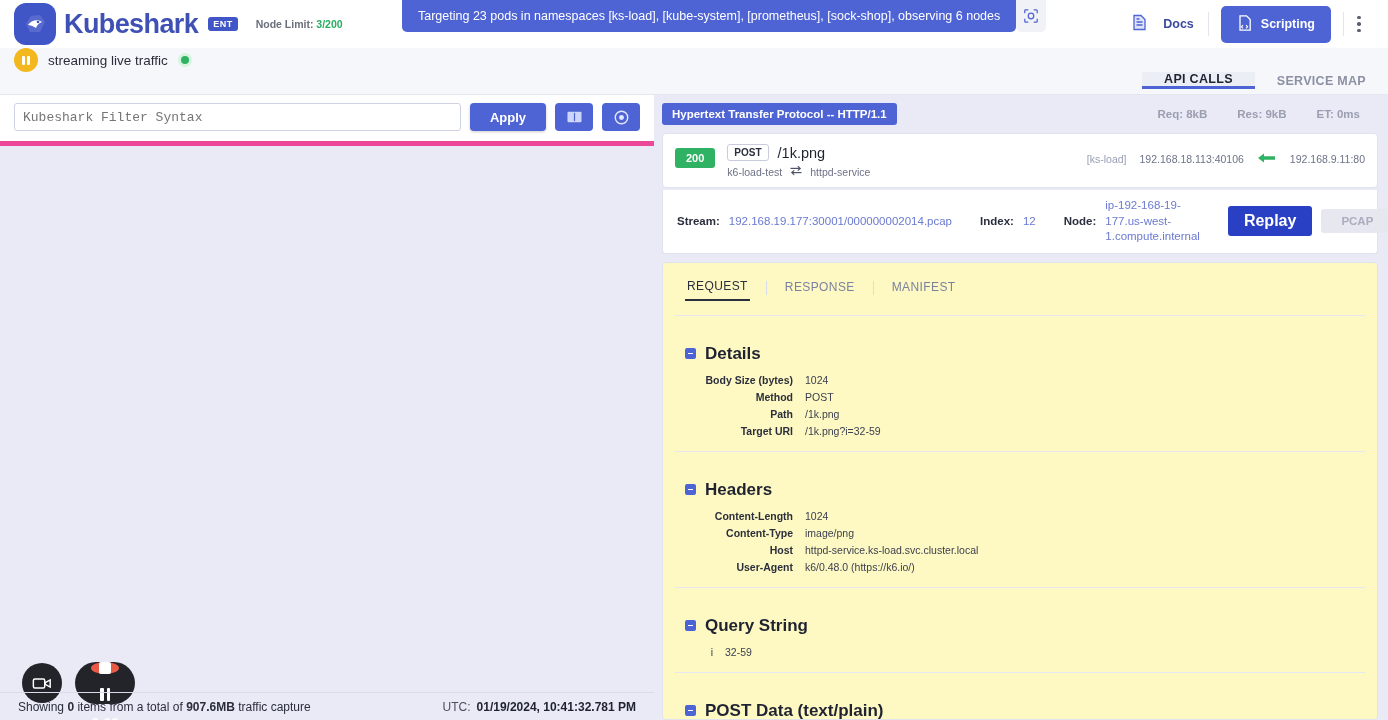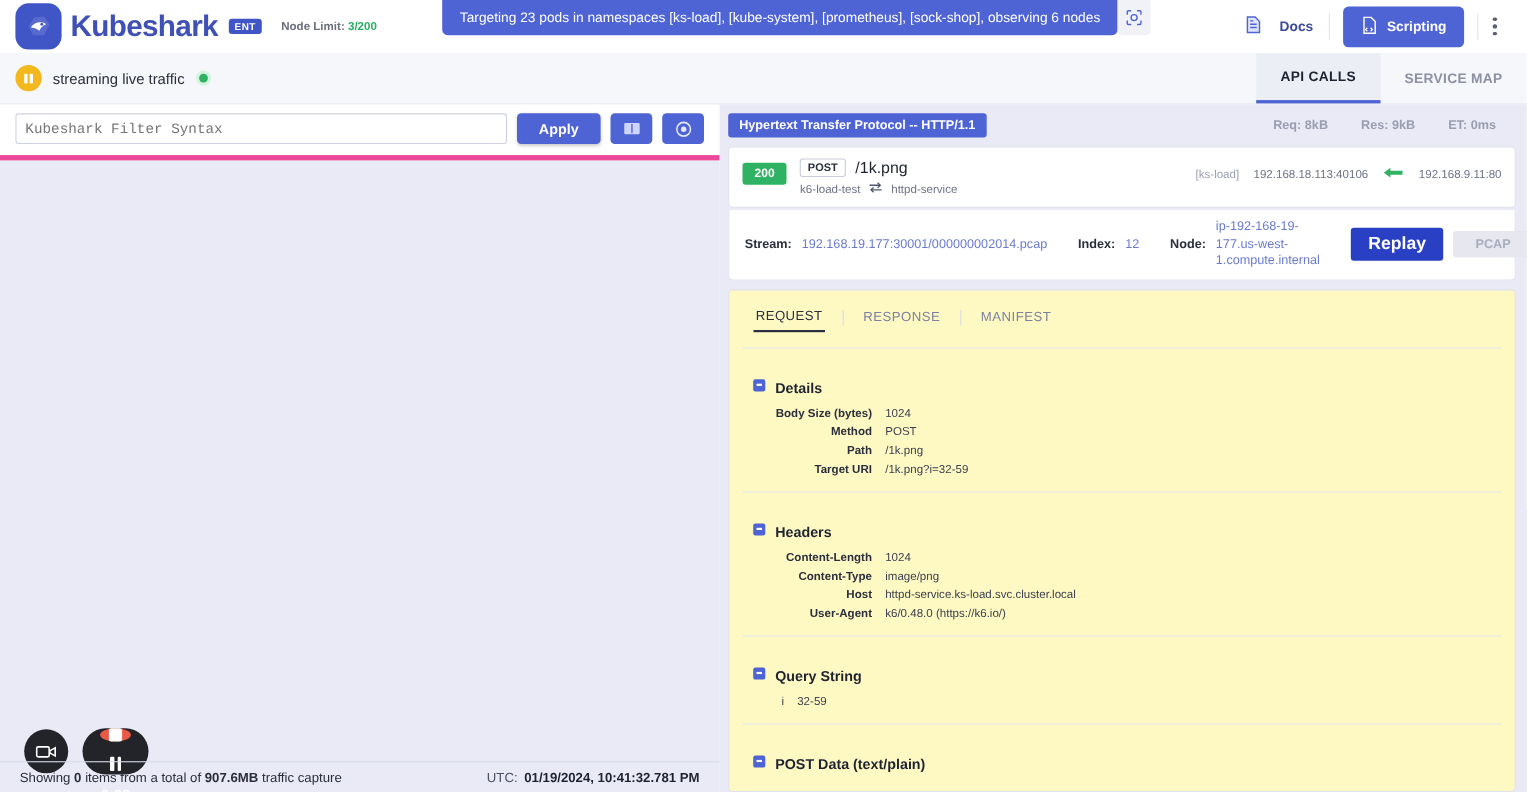--- a/index.html
+++ b/index.html
@@ -82,20 +82,21 @@
   }
   .kebab i { width: 3.5px; height: 3.5px; border-radius: 50%; background: #5a6072; display:block;}
 
   
   .secondbar {
     height: 47px; width: 100%;
     background: #f6f7fb;
     border-bottom: 1px solid #e4e6f0;
     display: flex; align-items: stretch;
     padding-left: 14px;
+    flex-direction: column;
   }
   .stream-status { display: flex; align-items: center; gap: 10px; }
   .pause-circle {
     width: 24px; height: 24px; border-radius: 50%; background: #f3b81e;
     display: flex; align-items: center; justify-content: center; gap: 2.5px;
     cursor: pointer;
   }
   .pause-circle i { width: 2.5px; height: 9px; background: #fff; display: block; border-radius:1px;}
   .stream-label { font-size: 13.5px; color: #2a2e3b; }
   .green-dot-wrap {
@@ -272,22 +273,22 @@
     font-size: 12px; color: #7b82a0; letter-spacing: 0.4px;
     padding: 4px 2px 6px 2px; cursor: pointer;
   }
   .sub-tab.active { color: #2b2f3d; border-bottom: 2px solid #2b2f3d; font-weight: 500;}
   .sub-div { width: 1px; height: 14px; background: #d8dbe9; margin: 0 16px; }
 
   .sections { overflow-y: auto; padding: 0 0 10px 0; flex:1;}
   .section { padding: 0 22px; }
   .sec-hr { height: 1px; background: #e6e8f1; margin: 14px 12px; }
   .sec-title {
-    display: flex; gap: 9px;
-    font-size: 13px; font-weight: bold; color: #1f2331;
+    display: flex; align-items: center; gap: 9px;
+    font-size: 17px; font-weight: bold; color: #1f2331;
     padding: 14px 0 10px 0;
   }
   .sec-toggle {
     width: 11px; height: 11px; border-radius: 2px; background: #4e63d4;
     display:flex; align-items:center; justify-content:center; cursor:pointer;
   }
   .sec-toggle i { width: 5px; height: 1.5px; background: #fff; display:block;}
   .kv { display: flex; margin-bottom: 5px; }
   .kv .k {
     width: 120px; text-align: right; flex-shrink: 0;

